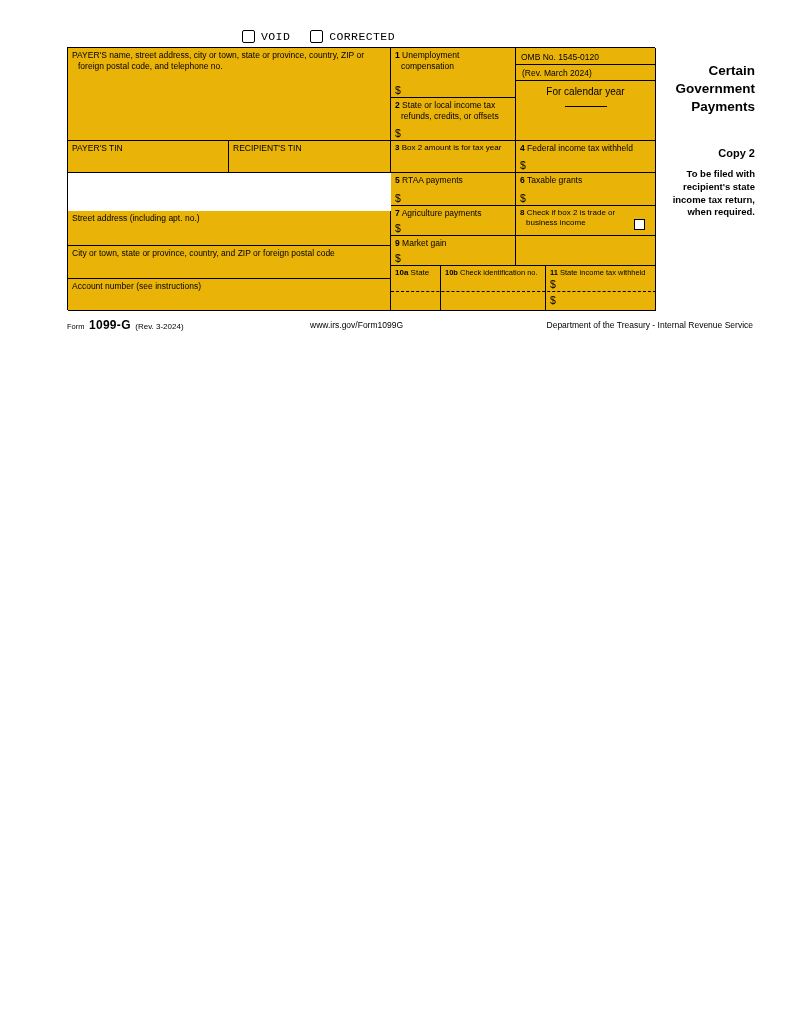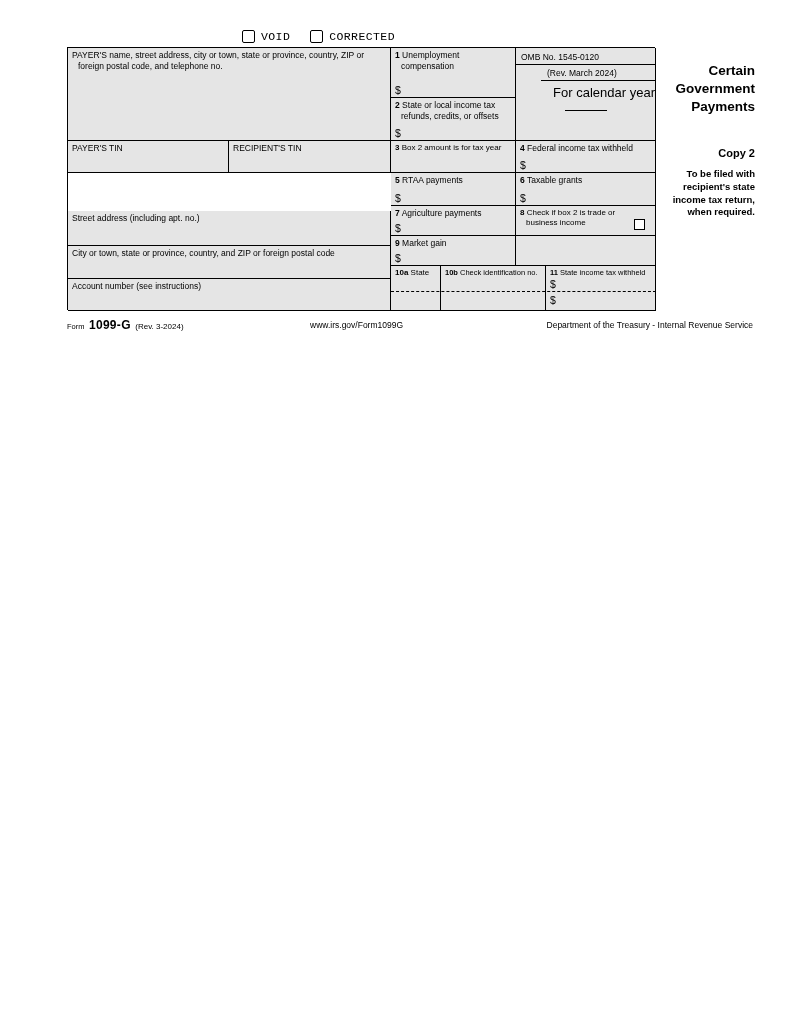--- a/index.html
+++ b/index.html
@@ -8,34 +8,34 @@
   .page{position:relative;width:800px;height:1035px;background:#fff;overflow:hidden;}
 
   
   .cbrow{position:absolute;left:242px;top:30px;display:flex;align-items:center;font-family:Liberation Mono, monospace;}
   .cb{width:13px;height:13px;border:1.5px solid #000;border-radius:2px;display:inline-block;flex:0 0 auto;background:#fff;}
   .cbtxt{font-size:11.5px;letter-spacing:.4px;margin-left:6px;}
   .gap{margin-left:20px;}
 
   
   .grid{position:absolute;left:67px;top:47px;width:588px;height:263px;border-top:1px solid #000;border-left:1px solid #000;}
-  .cell{position:absolute;border-right:1px solid #000;border-bottom:1px solid #000;font-size:8.5px;line-height:1.3;overflow:hidden;background:#e5e5e5;}
+  .cell{position:absolute;border-right:1px solid #000;border-bottom:1px solid #000;font-size:8.5px;line-height:1.3;overflow:hidden;background:#eab308;}
   .lbl{padding:2px 4px 0 10px;text-indent:-6px;}
   .num{font-weight:700;}
   .small{font-size:8px;line-height:1.2;}
   .smaller{font-size:7.5px;line-height:1.2;}
   .dollar{position:absolute;left:4px;bottom:2px;font-size:10.5px;line-height:1;}
 
   
   .omb-row{height:17px;border-bottom:1px solid #000;padding:4px 4px 0 5px;font-size:8.5px;}
   .formnum-row{height:28px;border-bottom:1px solid #000;padding:5px 4px 0 6px;}
   .form-word{font-size:8px;}
   .form-number{font-size:15px;font-weight:700;letter-spacing:.5px;}
-  .rev-row{height:16px;border-bottom:1px solid #000;padding:3px 4px 0 6px;font-size:8.5px;margin-left:25px;}
-  .cal-row{text-align:right;padding-top:4px;font-size:13px;}
+  .rev-row{height:16px;border-bottom:1px solid #000;padding:3px 4px 0 6px;font-size:8.5px;}
+  .cal-row{text-align:center;padding-top:4px;font-size:10px;}
   .cal-line{width:42px;border-bottom:1px solid #000;margin:8px auto 0;height:0;}
 
   .cb8{position:absolute;right:10px;bottom:5px;width:11px;height:11px;border:1px solid #000;background:#fff;}
   .dash{position:absolute;left:323px;top:243px;width:265px;height:0;border-top:1px dashed #000;}
 
   
   .side-title{position:absolute;left:659px;top:62px;width:96px;text-align:right;font-weight:700;font-size:13.5px;line-height:1.35;}
   .side-copy{position:absolute;left:659px;top:147px;width:96px;text-align:right;font-weight:700;font-size:11px;}
   .side-note{position:absolute;left:659px;top:168px;width:96px;text-align:right;font-weight:700;font-size:9.5px;line-height:1.35;}
 

